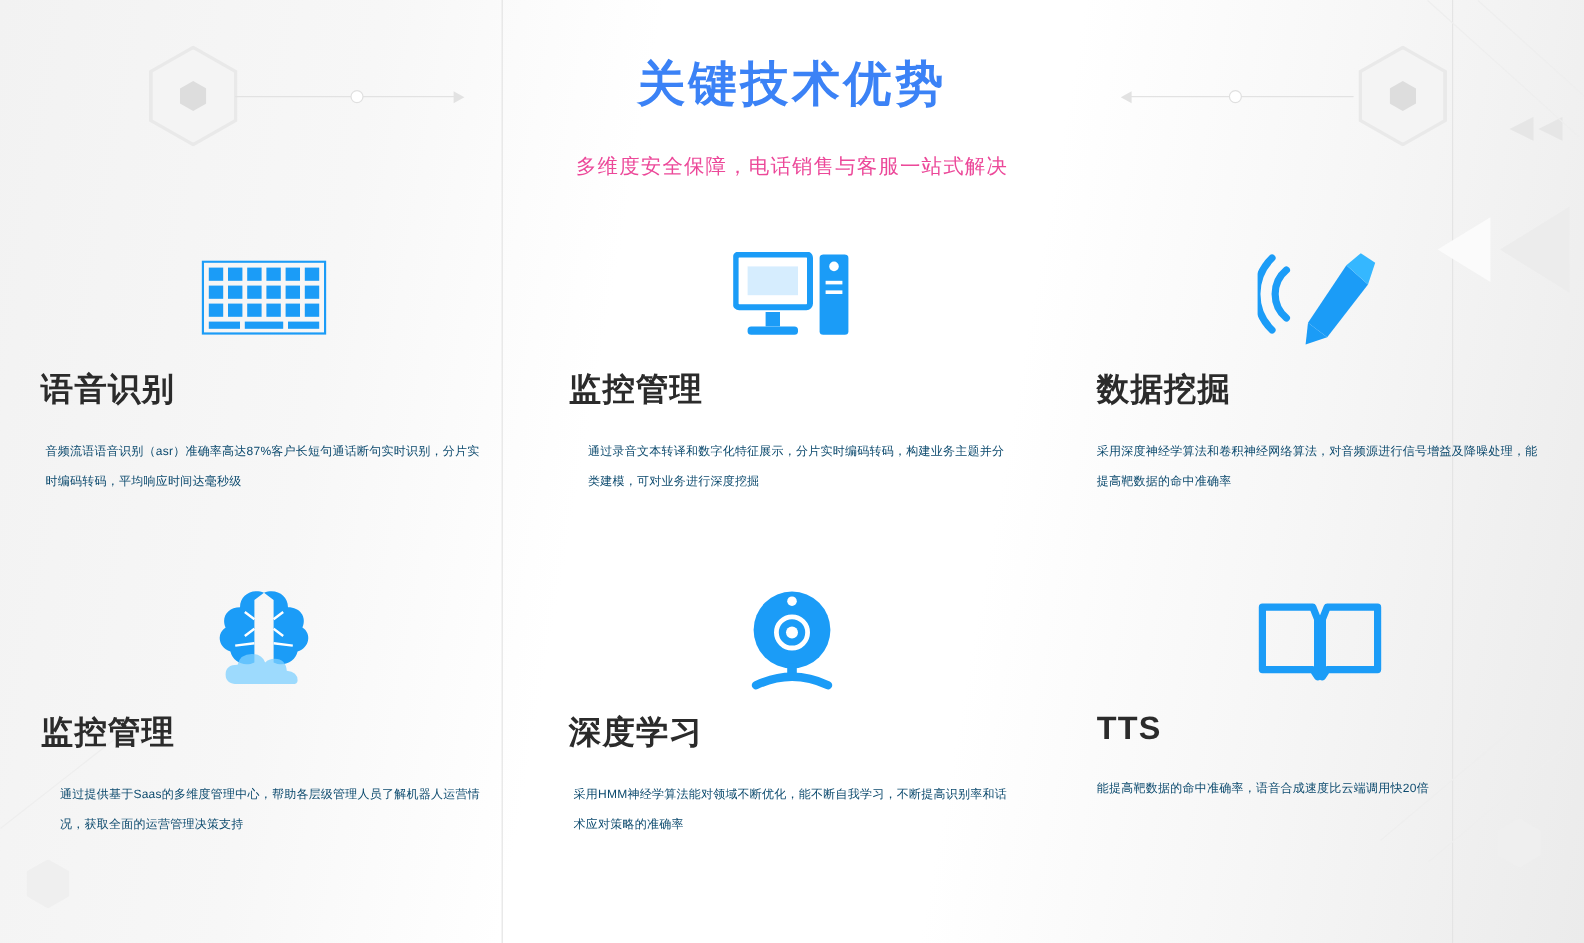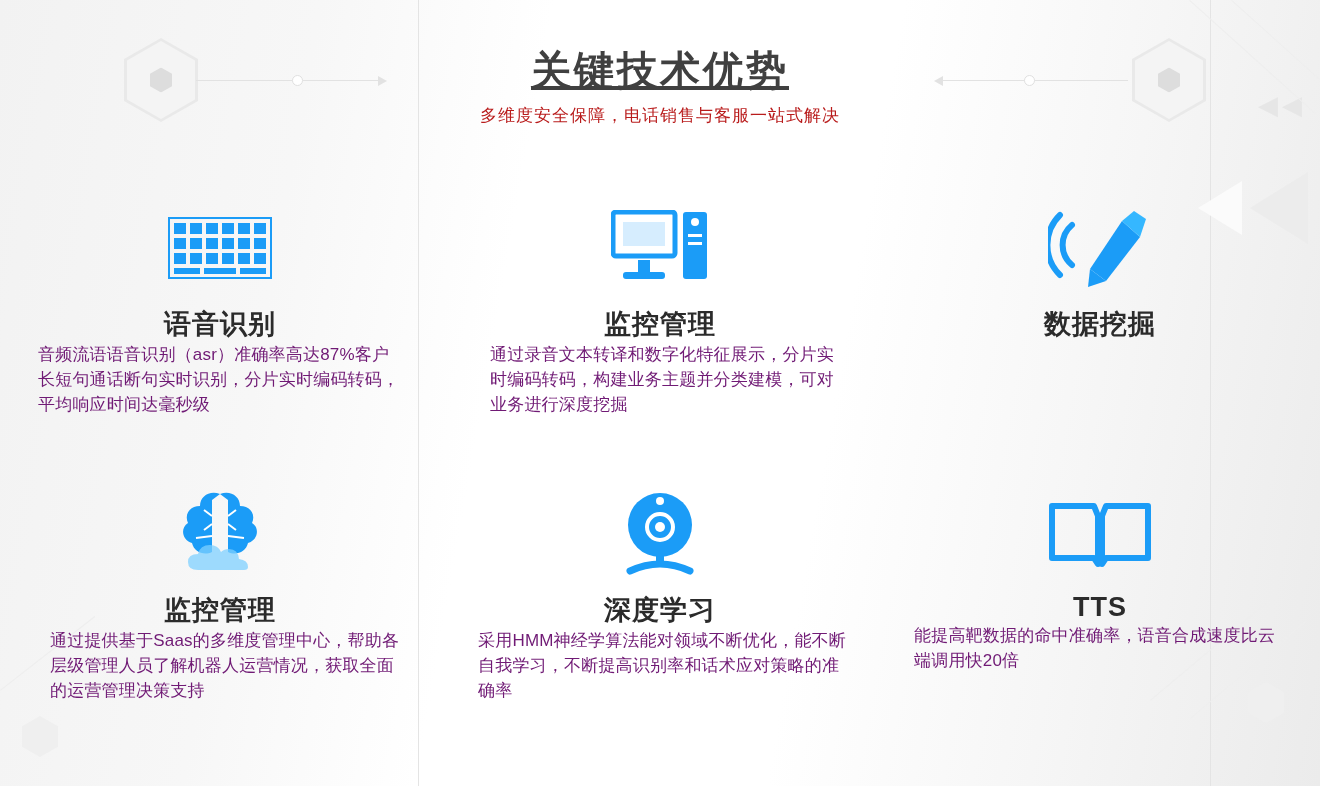--- a/index.html
+++ b/index.html
@@ -89,48 +89,49 @@
     position: absolute; width: 36px; height: 41px;
     clip-path: polygon(50% 0%, 100% 25%, 100% 75%, 50% 100%, 0% 75%, 0% 25%);
     background: #efefef;
   }
   .hex-sm.s1 { left: 1248px; top: 682px; }
   .hex-sm.s2 { left: 22px; top: 716px; }
 
   
   .header { position: absolute; top: 46px; left: 0; width: 100%; text-align: center; }
   .title {
-    font-size: 40px; font-weight: 700; color: #404040;
-    letter-spacing: 3px; line-height: 1.2; text-decoration: underline;
+    font-size: 40px; font-weight: 700; color: #3b82f6;
+    letter-spacing: 3px; line-height: 1.2;
   }
   .subtitle {
-    margin-top: 10px; font-size: 17px; color: #b91c1c; letter-spacing: 1px;
+    margin-top: 33px; font-size: 17px; color: #ec4899; letter-spacing: 1px;
   }
 
   
   .grid {
     position: absolute; top: 196px; left: 0; width: 100%;
     display: grid;
     grid-template-columns: repeat(3, 1fr);
     grid-template-rows: 286px 286px;
   }
   .card {
     position: relative;
     padding: 0 34px;
-    display: flex; flex-direction: column; align-items: center;
+    display: flex; flex-direction: column; 
   }
   .icon-wrap {
     height: 104px; display: flex; align-items: center; justify-content: center;
   }
   .card-title {
     font-size: 27px; font-weight: 700; color: #2b2b2b;
     letter-spacing: 1px; margin-top: 6px;
   }
   .card-desc {
-    font-size: 17px; line-height: 25px; color: #701a75;
+    margin-top: 22px;
+    font-size: 10px; line-height: 25px; color: #0c4a6e;
     letter-spacing: 0.2px;
     width: 100%;
     text-align: left;
   }
   .card.col1 .card-desc { padding-left: 4px; }
   .card.col2 .card-desc { padding-left: 16px; }
   .card.col3 .card-desc { padding-left: 0px; }
 
   svg { display: block; }
 </style>
@@ -236,20 +237,21 @@
         <g fill="none" stroke="#1b9cf7" stroke-width="6" stroke-linecap="round">
           <path d="M24 22 A26 26 0 0 0 24 62"></path>
           <path d="M12 12 A42 42 0 0 0 12 72"></path>
         </g>
         <path d="M42 66 L74 18 L92 34 L58 78 Z" fill="#1b9cf7"></path>
         <path d="M74 18 L92 34 L98 16 L86 8 Z" fill="#35b7ff"></path>
         <path d="M42 66 L58 78 L40 84 Z" fill="#1b9cf7"></path>
       </svg>
     </div>
     <div class="card-title">数据挖掘</div>
+    <div class="card-desc">采用深度神经学算法和卷积神经网络算法，对音频源进行信号增益及降噪处理，能提高靶数据的命中准确率</div>
   </div>
 
   <div class="card col2">
     <div class="icon-wrap">
       <svg width="92" height="88" viewBox="0 0 92 88">
         <g fill="#1b9cf7">
           <path d="M46 4 C36 0 26 6 26 16 C16 16 10 24 14 33 C6 38 8 50 18 53 C20 62 30 66 38 62 L38 10 Z"></path>
           <path d="M46 4 C56 0 66 6 66 16 C76 16 82 24 78 33 C86 38 84 50 74 53 C72 62 62 66 54 62 L54 10 Z"></path>
         </g>
         <g stroke="#ffffff" stroke-width="2" fill="none">

